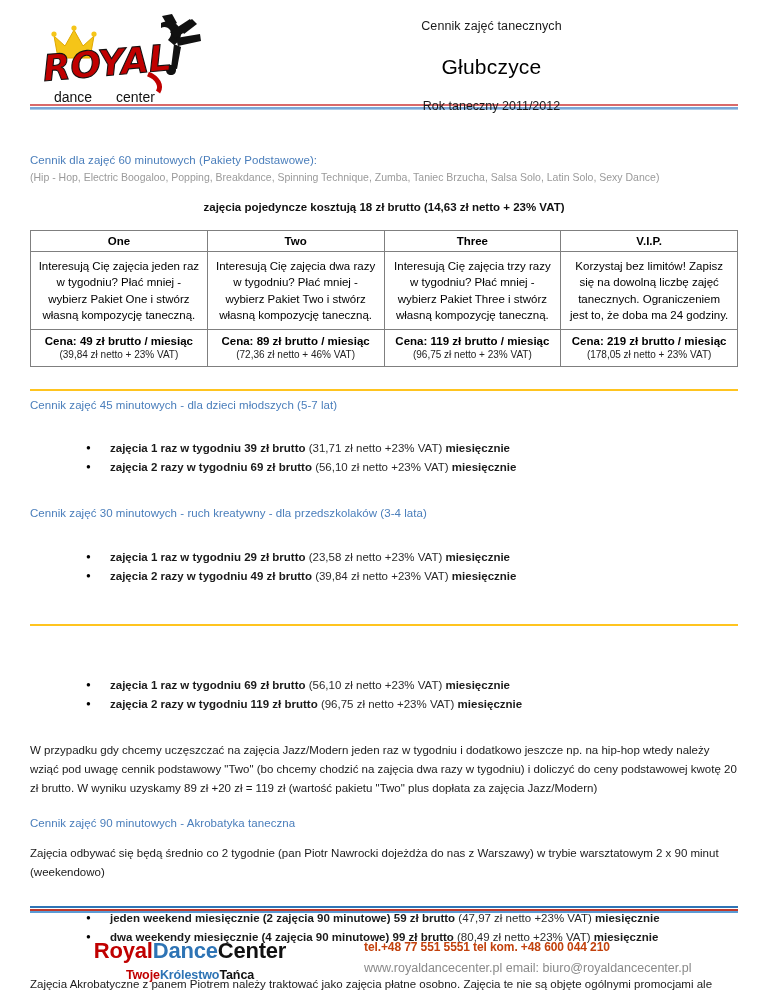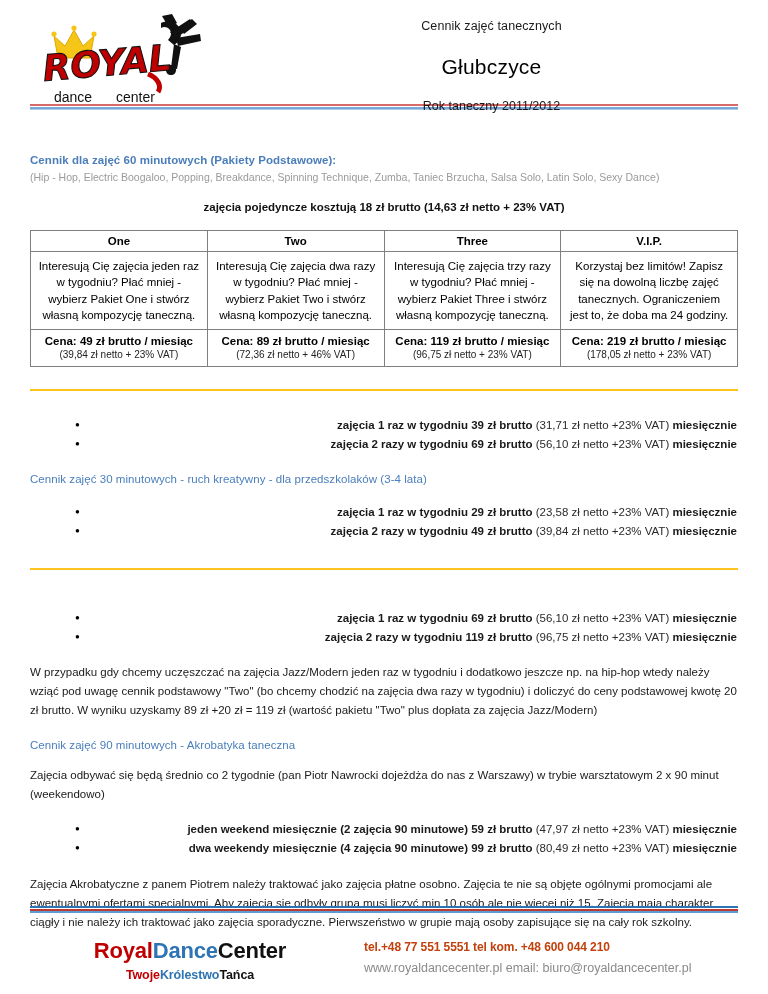--- a/index.html
+++ b/index.html
@@ -86,21 +86,21 @@
     background: #ffc41f;
   }
 
   
   .content {
     padding: 0 30px;
   }
   .sec-head {
     color: #4a7ebb;
     font-size: 11.5px;
-    font-weight: bold;
+    font-weight: normal;
     letter-spacing: .05px;
   }
   .sec-head.plain { font-weight: normal; }
   .sec-sub {
     color: #9a9a9a;
     font-size: 10.5px;
     margin-top: 5px;
   }
   .center-bold {
     text-align: center;
@@ -144,24 +144,23 @@
     font-weight: bold;
     font-size: 11.5px;
   }
   .price-sub {
     font-size: 10px;
     color: #222;
   }
 
   
   ul.bullets {
-    margin: 1px;
+    margin: 12px;
     padding: 0 0 0 68px;
     list-style: none;
-    text-align: right;
   }
   ul.bullets li {
     font-size: 11.5px;
     line-height: 19px;
     position: relative;
     color: #1a1a1a;
   }
   ul.bullets li::before {
     content: "\25CF";
     position: absolute;
@@ -329,20 +328,21 @@
       </tbody>
     </table>
 
     <div style="height:22px"></div>
   </div>
 
   <div class="rule-gold"></div>
 
   <div class="content">
     <div style="height:8px"></div>
+    <div class="sec-head plain">Cennik zajęć 45 minutowych - dla dzieci młodszych (5-7 lat)</div>
     <div style="height:16px"></div>
     <ul class="bullets">
       <li>
         <span class="b">zajęcia 1 raz w tygodniu 39 zł brutto</span><span class="n"> (31,71 zł netto +23% VAT) </span><span class="b">miesięcznie</span>
       </li>
       <li>
         <span class="b">zajęcia 2 razy w tygodniu 69 zł brutto</span><span class="n"> (56,10 zł netto +23% VAT) </span><span class="b">miesięcznie</span>
       </li>
     </ul>
 

